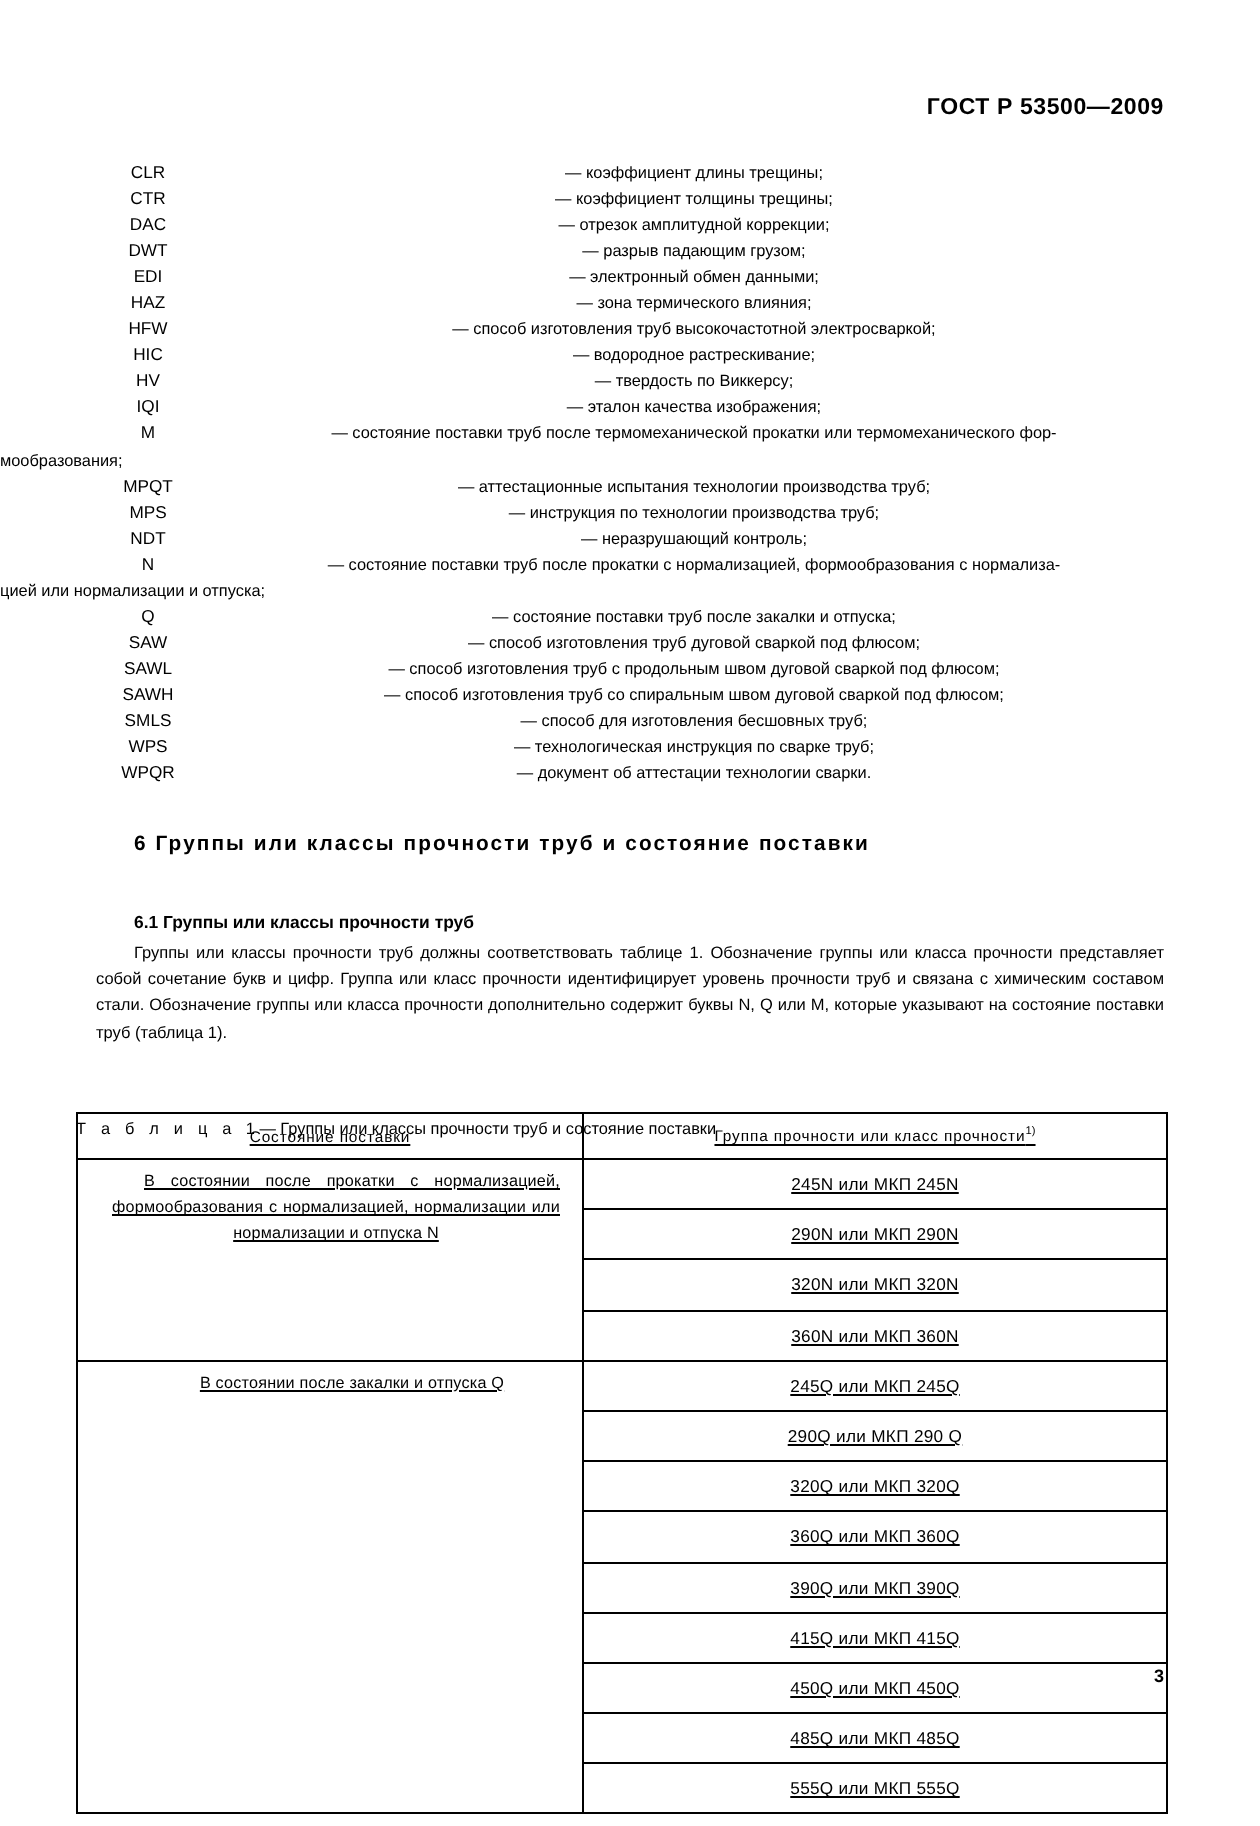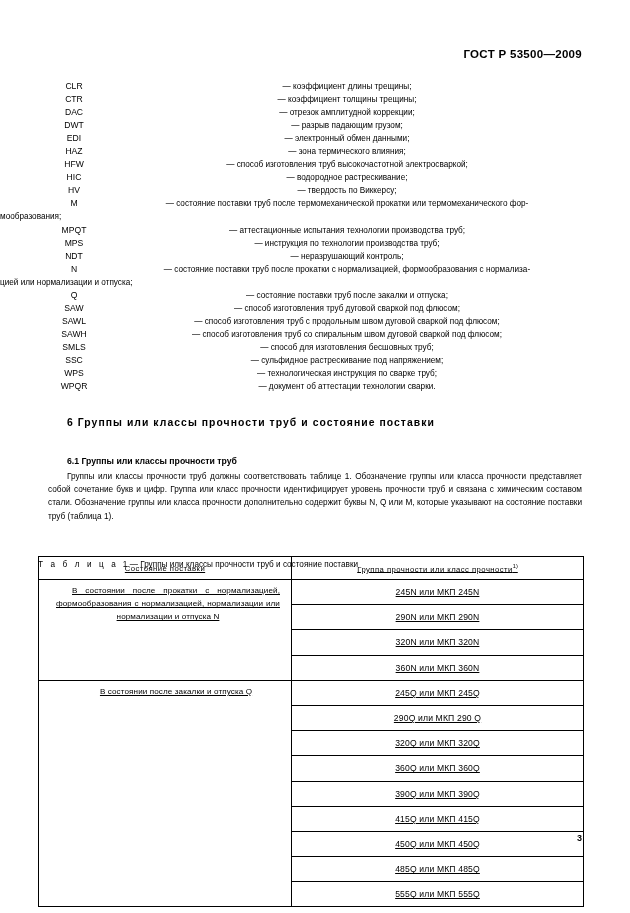--- a/index.html
+++ b/index.html
@@ -202,20 +202,24 @@
       </div>
       <div class="abbr-row">
         <div class="abbr-term">HIC</div>
         <div class="abbr-def">— водородное растрескивание;</div>
       </div>
       <div class="abbr-row">
         <div class="abbr-term">HV</div>
         <div class="abbr-def">— твердость по Виккерсу;</div>
       </div>
       <div class="abbr-row">
+        <div class="abbr-term">IQI</div>
+        <div class="abbr-def">— эталон качества изображения;</div>
+      </div>
+      <div class="abbr-row">
         <div class="abbr-term">M</div>
         <div class="abbr-def">— состояние поставки труб после термомеханической прокатки или термомеханического фор-</div>
       </div>
       <div class="abbr-cont">мообразования;</div>
       <div class="abbr-row">
         <div class="abbr-term">MPQT</div>
         <div class="abbr-def">— аттестационные испытания технологии производства труб;</div>
       </div>
       <div class="abbr-row">
         <div class="abbr-term">MPS</div>
@@ -242,24 +246,20 @@
         <div class="abbr-term">SAWL</div>
         <div class="abbr-def">— способ изготовления труб с продольным швом дуговой сваркой под флюсом;</div>
       </div>
       <div class="abbr-row">
         <div class="abbr-term">SAWH</div>
         <div class="abbr-def">— способ изготовления труб со спиральным швом дуговой сваркой под флюсом;</div>
       </div>
       <div class="abbr-row">
         <div class="abbr-term">SMLS</div>
         <div class="abbr-def">— способ для изготовления бесшовных труб;</div>
-      </div>
-      <div class="abbr-row">
-        <div class="abbr-term">SSC</div>
-        <div class="abbr-def">— сульфидное растрескивание под напряжением;</div>
       </div>
       <div class="abbr-row">
         <div class="abbr-term">WPS</div>
         <div class="abbr-def">— технологическая инструкция по сварке труб;</div>
       </div>
       <div class="abbr-row">
         <div class="abbr-term">WPQR</div>
         <div class="abbr-def">— документ об аттестации технологии сварки.</div>
       </div>
     </div>

